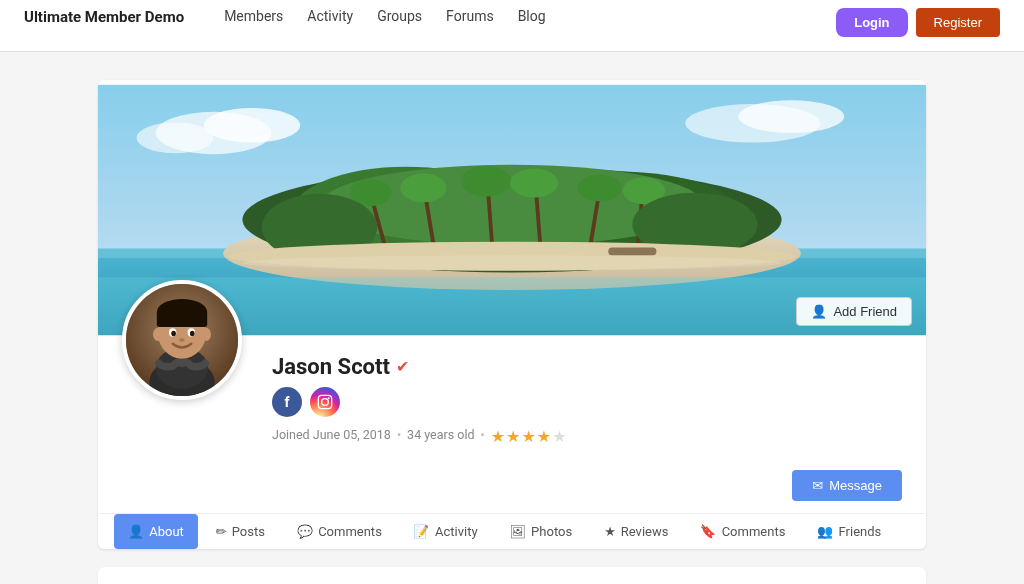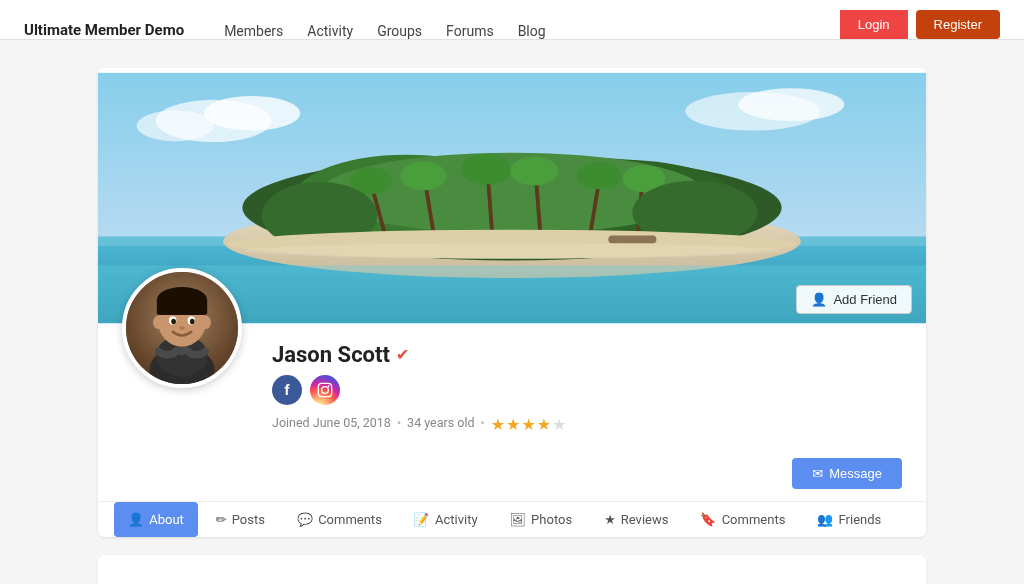--- a/index.html
+++ b/index.html
@@ -3,23 +3,23 @@
   <meta charset="utf-8">
   <style>
     * { box-sizing: border-box; margin: 0; padding: 0; }
     body { font-family: -apple-system, BlinkMacSystemFont, 'Segoe UI', Roboto, sans-serif; background: #f5f5f5; color: #333; font-size: 14px; }
 
     
     nav {
       background: #fff;
       border-bottom: 1px solid #e0e0e0;
       display: flex;
-      align-items: flex-end;
-      padding: 0 24px;
-      height: 40px;
+      align-items: flex-start;
+      padding: 8px 24px;
+      height: 52px;
       position: relative;
       z-index: 10;
     }
     .nav-brand {
       font-weight: 700;
       font-size: 15px;
       color: #222;
       margin-right: 40px;
       white-space: nowrap;
     }
@@ -32,27 +32,28 @@
       color: #444;
       text-decoration: none;
       font-size: 14px;
       cursor: pointer;
     }
     .nav-actions {
       display: flex;
       gap: 8px;
     }
     .btn-login {
-      background: #ef4444;
+      background: #8b5cf6;
       color: #fff;
       border: none;
       padding: 7px 18px;
-      border-radius: 0;
+      border-radius: 8px;
       cursor: pointer;
       font-size: 13px;
+      font-weight: bold;
     }
     .btn-register {
       background: #c2410c;
       color: #fff;
       border: none;
       padding: 7px 18px;
       border-radius: 4px;
       cursor: pointer;
       font-size: 13px;
     }

